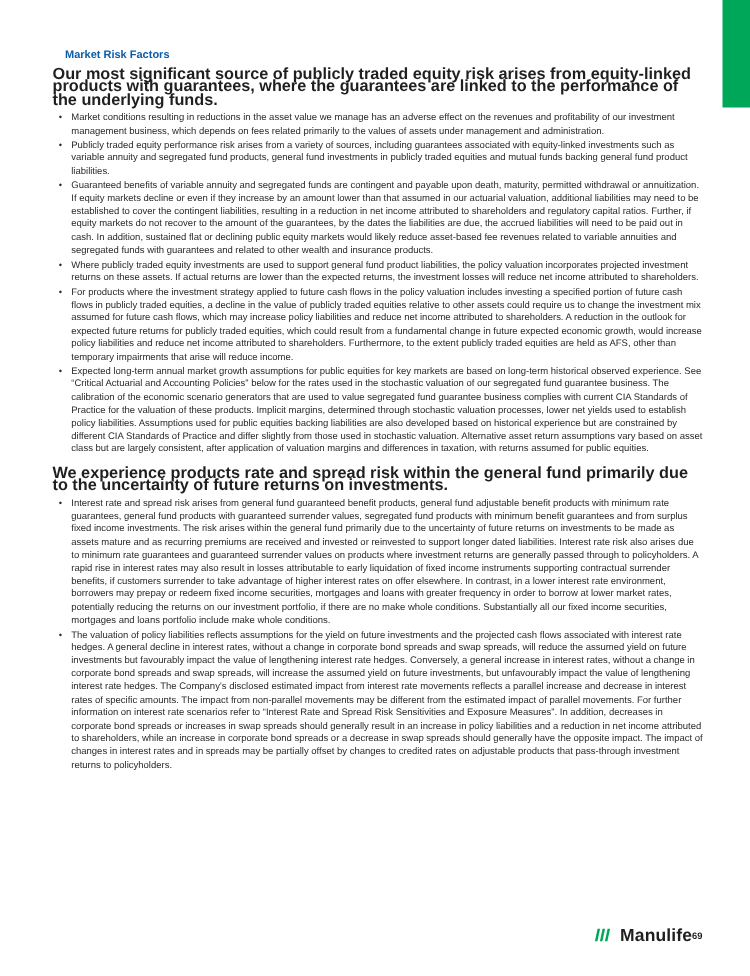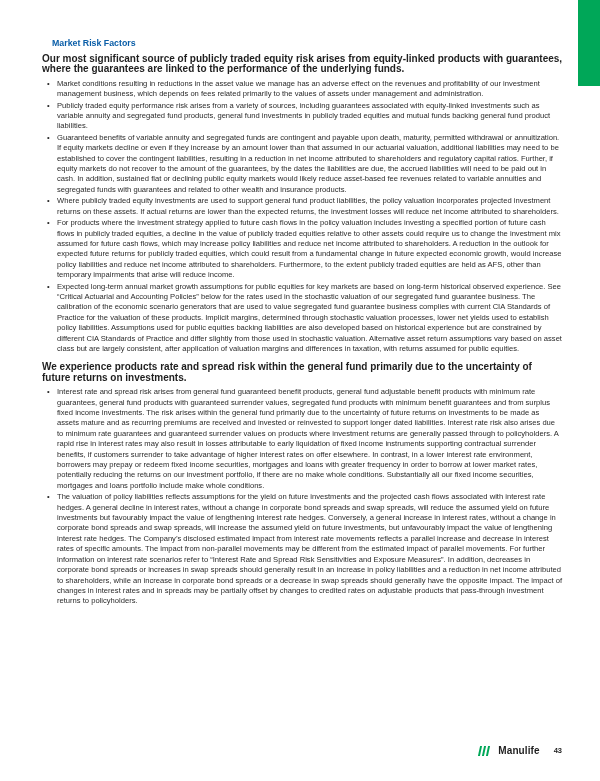--- a/index.html
+++ b/index.html
@@ -28,21 +28,21 @@
   .section-heading {
     font-size: 8.8px;
     font-weight: bold;
     color: #0a5ea8;
     margin: 0 0 5px 0;
     line-height: 11px;
     padding-left: 10px;
   }
 
   .lead {
-    font-size: 10px;
+    font-size: 13px;
     font-weight: bold;
     color: #1f1f1f;
     line-height: 10.4px;
     margin: 0 0 4px 0;
   }
 
   ul.bullets {
     margin: 0 0 8px 0;
     padding: 0 0 0 15px;
     list-style: none;
@@ -77,25 +77,24 @@
   }
   .logo-bars span {
     display: inline-block;
     width: 2.4px;
     height: 10px;
     background: #00a758;
     margin-right: 1.6px;
     transform: skewX(-12deg);
   }
   .brand {
-    font-size: 10px;
+    font-size: 14px;
     font-weight: bold;
     color: #1f1f1f;
     letter-spacing: 0.1px;
-    margin-right: 14px;
   }
   .page-number {
     font-size: 7.5px;
     font-weight: bold;
     color: #1f1f1f;
   }
 </style>
 </head>
 <body>
 
@@ -127,16 +126,16 @@
 
   </div>
 
   <div class="footer">
     <span class="logo-bars">
       <span></span>
         <span></span>
         <span></span>
     </span>
     <span class="brand">Manulife</span>
-    <span class="page-number">43</span>
+    <span class="page-number">69</span>
   </div>
 
 </div>
 
 </body></html>

